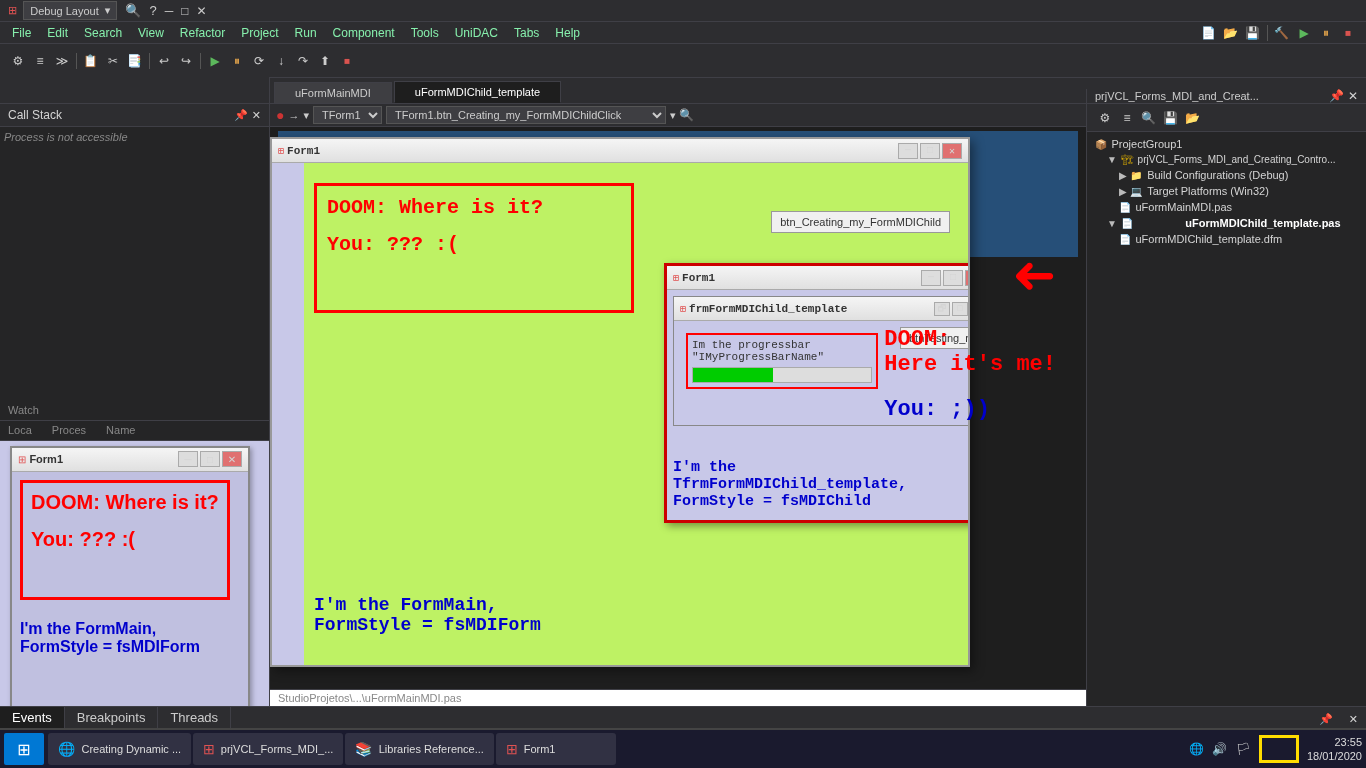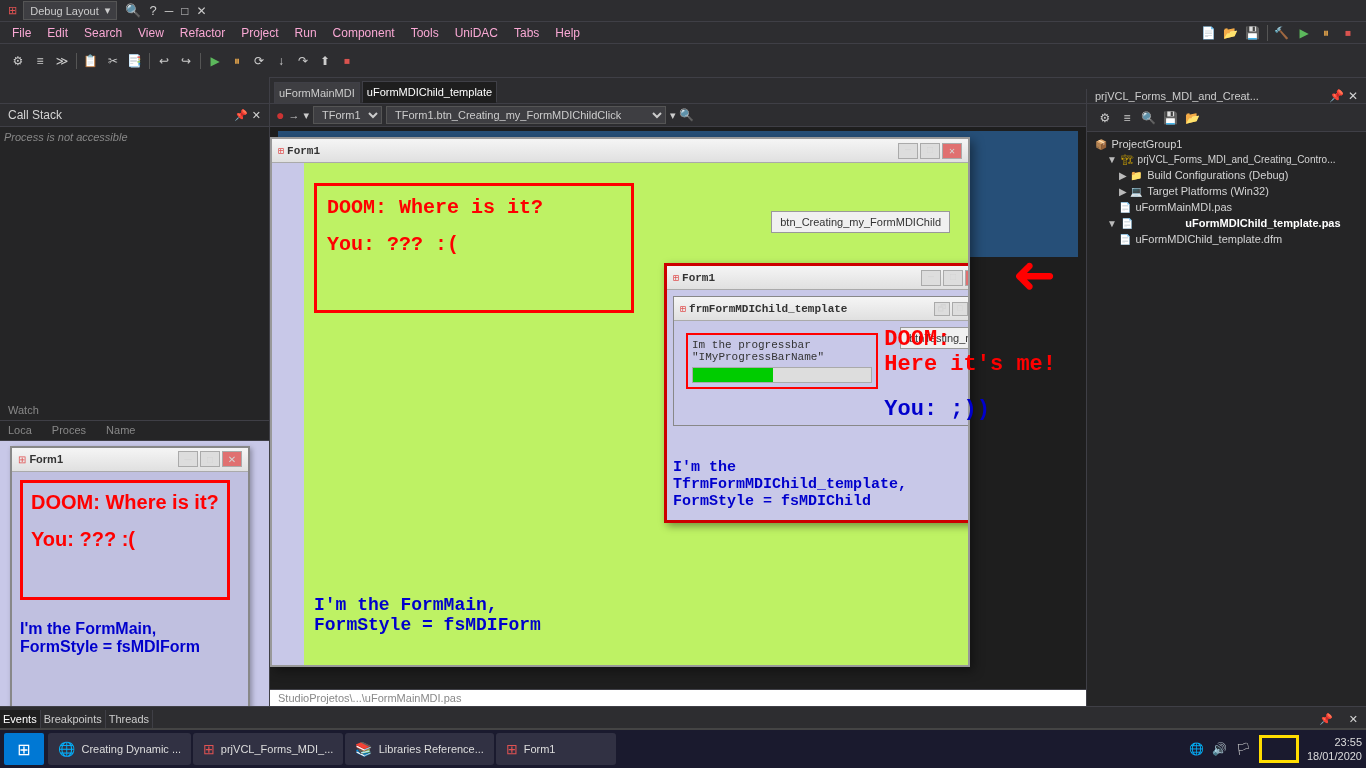--- a/index.html
+++ b/index.html
@@ -30,32 +30,32 @@
     
     #menu-bar {
       background: #2d2d30;
       height: 22px;
       display: flex;
       align-items: center;
       padding: 0 4px;
       border-bottom: 1px solid #3f3f46;
       font-size: 12px;
     }
-    .menu-item { padding: 2px 8px; cursor: pointer; color: #f9a8d4; }
+    .menu-item { padding: 2px 8px; cursor: pointer; color: #86efac; }
 
     
     #tab-area {
       background: #2d2d30;
       height: 26px;
       display: flex;
       align-items: flex-end;
       border-bottom: 1px solid #3f3f46;
     }
     .tab {
-      padding: 4px 4px;
+      padding: 4px 20px;
       font-size: 11px;
       cursor: pointer;
       border: 1px solid #3f3f46;
       border-bottom: none;
       margin-right: 2px;
       color: #ccc;
       background: #3e3e42;
     }
     .tab.active { background: #1e1e1e; color: #fff; border-bottom: 1px solid #1e1e1e; }
 
@@ -148,21 +148,21 @@
       display: flex;
       flex-direction: column;
     }
     #events-tabs {
       background: #2d2d30;
       display: flex;
       border-bottom: 1px solid #3f3f46;
       height: 22px;
       align-items: flex-end;
     }
-    .events-tab { padding: 3px 3px; font-size: 11px; cursor: pointer; color: #ccc; border-right: 1px solid #3f3f46; }
+    .events-tab { padding: 3px 12px; font-size: 13px; cursor: pointer; color: #ccc; border-right: 1px solid #3f3f46; }
     .events-tab.active { background: #1e1e1e; color: #fff; }
     #events-content { flex: 1; overflow: hidden; padding: 2px 4px; }
     .event-line { font-size: 11px; color: #ccc; line-height: 1.4; white-space: nowrap; overflow: hidden; text-overflow: ellipsis; }
 
     
     #taskbar {
       height: 40px;
       background: #1a1a2e;
       display: flex;
       align-items: center;

